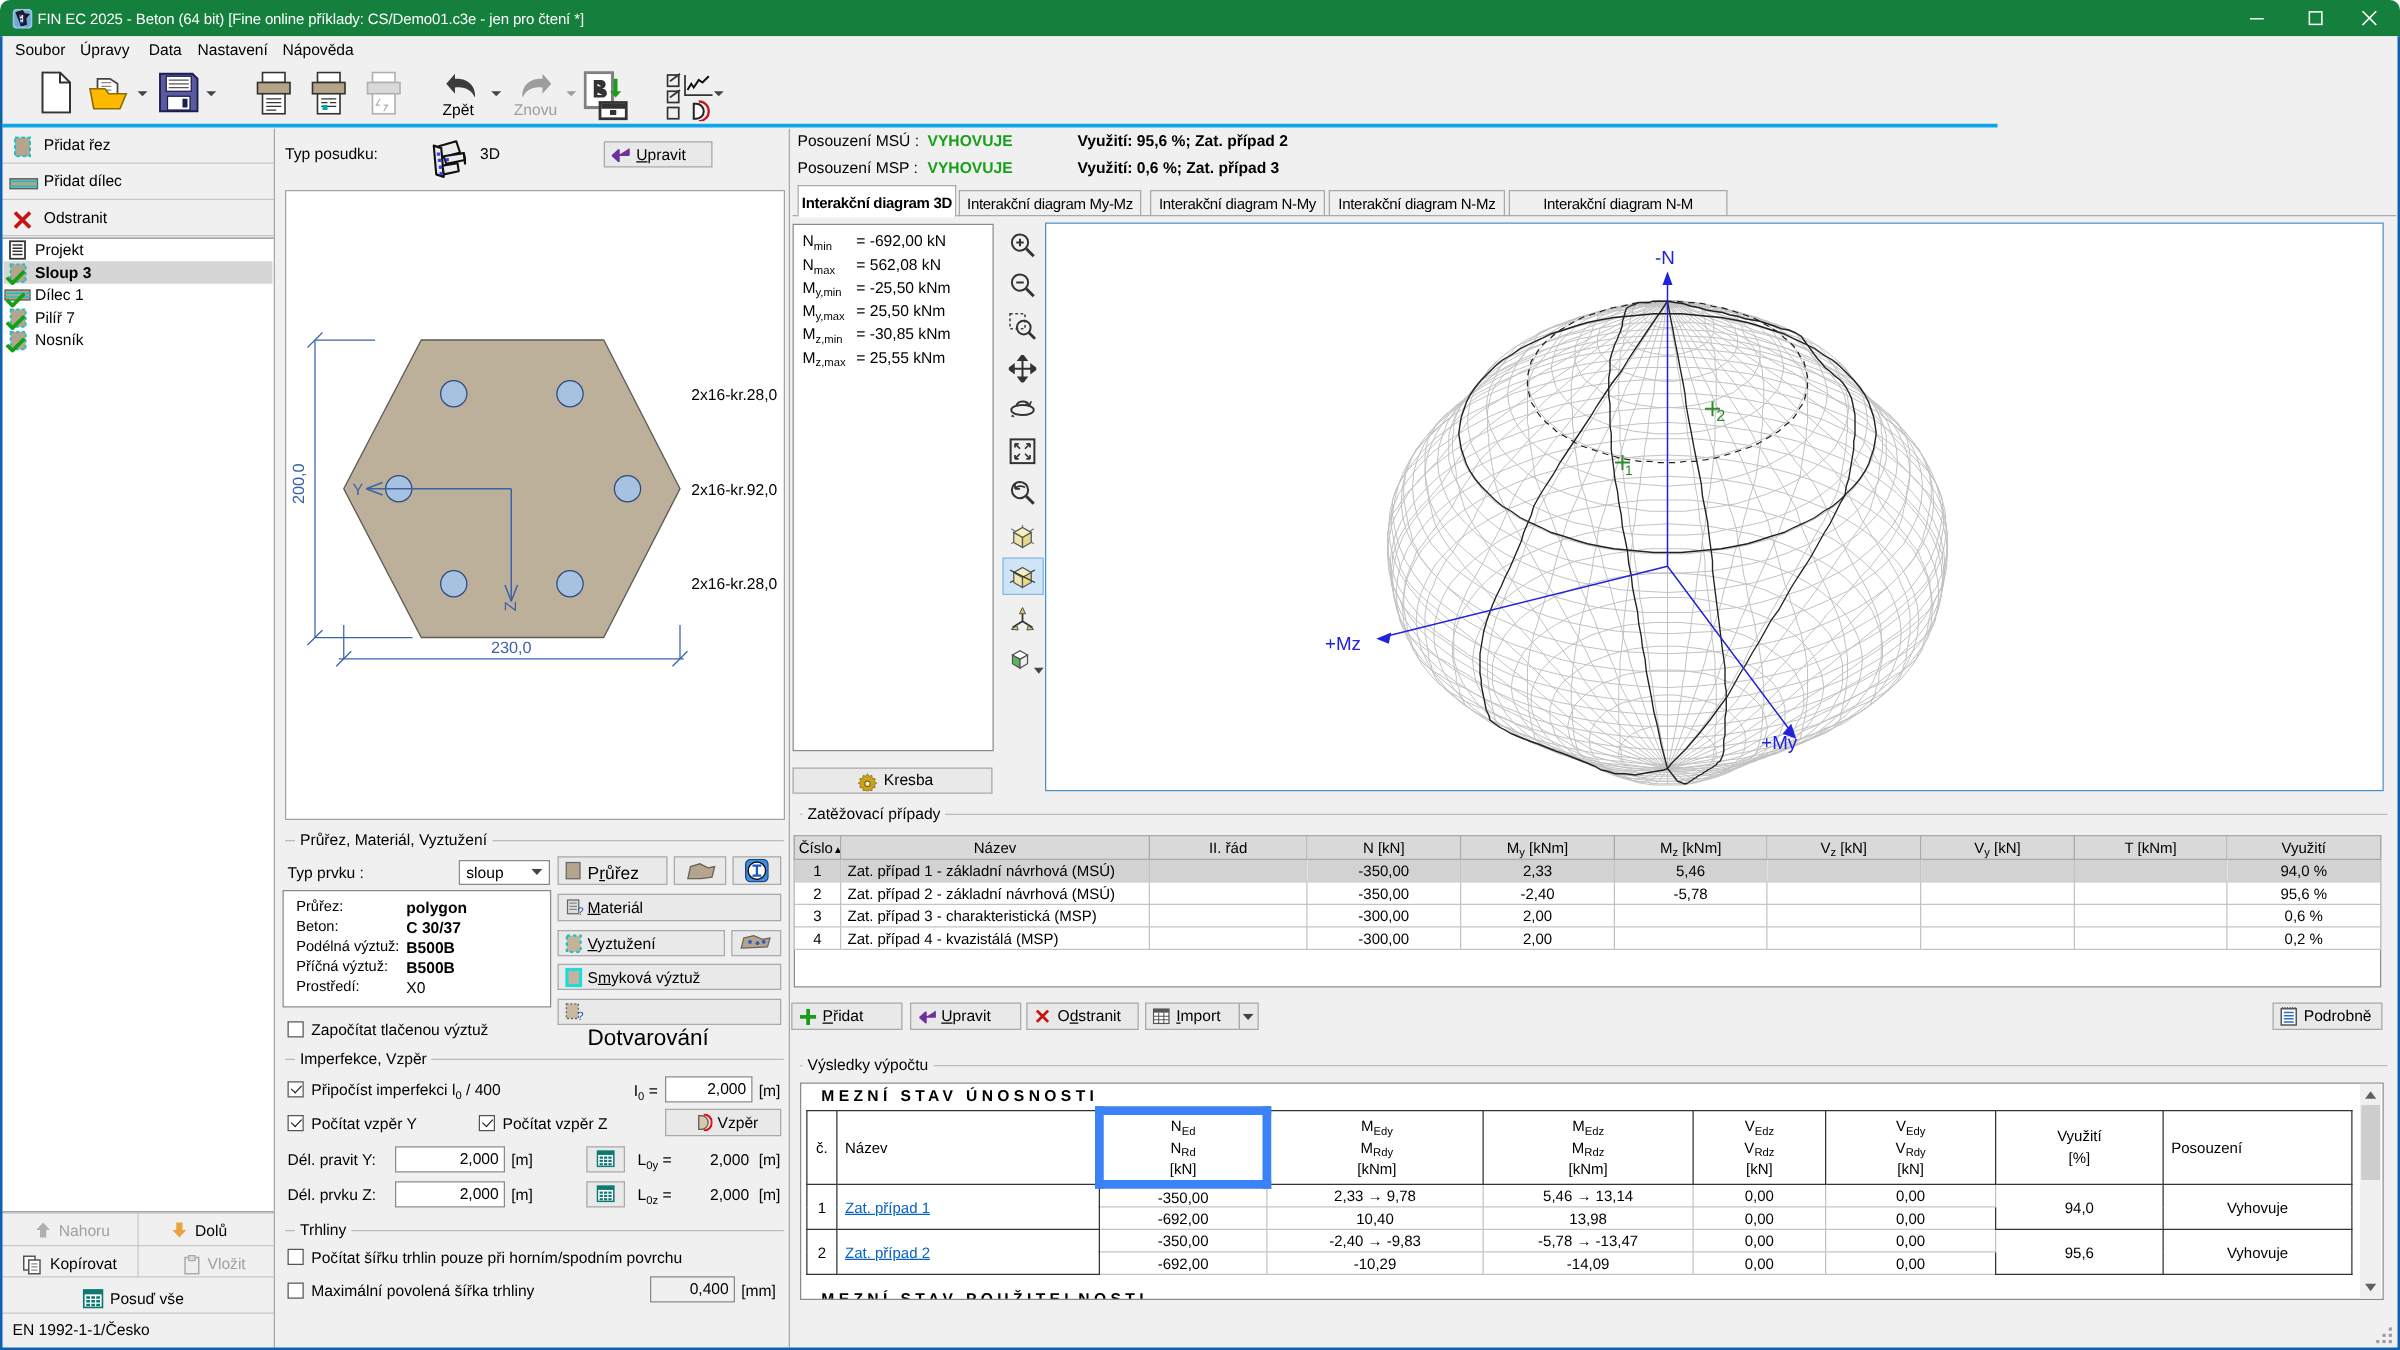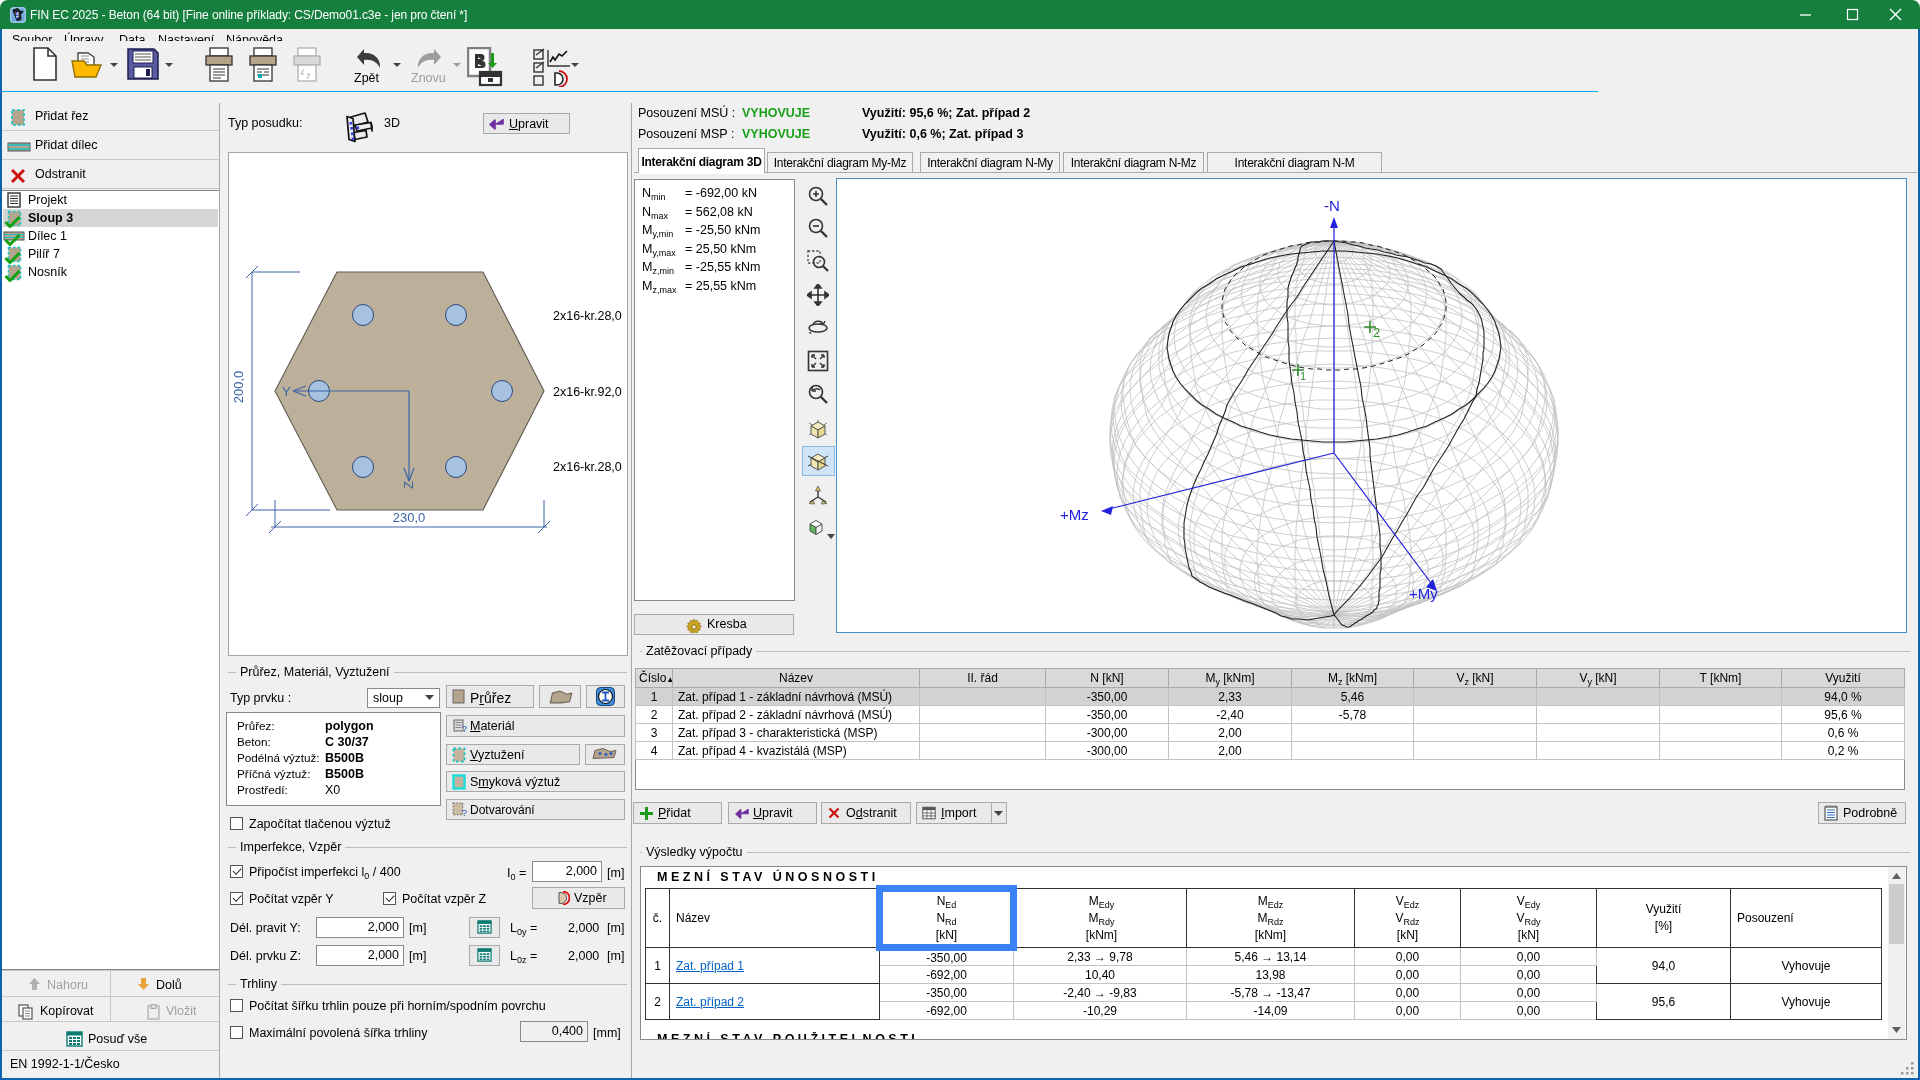--- a/index.html
+++ b/index.html
@@ -2,21 +2,21 @@
 <html><head><meta charset="utf-8"><title>FIN EC</title><style>
 *{margin:0;padding:0;box-sizing:border-box;}
 html,body{width:1920px;height:1080px;overflow:hidden;}
 body{font-family:"Liberation Sans",sans-serif;font-size:12px;color:#000;background:#f0f0f0;}
 .abs{position:absolute;}
 #win{position:relative;width:1920px;height:1080px;background:#f0f0f0;}
 .titlebar{position:absolute;left:0;top:0;width:1920px;height:29px;background:#15803d;color:#fff;}
 .titletext{position:absolute;left:30px;top:8px;font-size:12px;color:#fff;white-space:nowrap;letter-spacing:-0.1px;}
 .menubar{position:absolute;left:2px;top:29px;width:1916px;height:22px;background:#f0f0f0;}
 .menuitem{position:absolute;top:4px;font-size:12.5px;}
-.toolbar{position:absolute;left:2px;top:41px;width:1596px;height:51px;background:#f0f0f0;border-bottom:1px solid #0ea5e9;}
+.toolbar{position:absolute;left:2px;top:51px;width:1596px;height:51px;background:#f0f0f0;border-bottom:3px solid #0ea5e9;}
 .winborder{position:absolute;background:#0e63b0;}
 .btn{position:absolute;background:#e9e9e9;border:1px solid #a9a9a9;font-size:12.5px;text-align:center;}
 .gline{position:absolute;border-top:1px solid #bcbcbc;height:0;}
 .glabel{position:absolute;background:#f0f0f0;font-size:12.5px;padding:0 4px;top:-8px;}
 .cb{position:absolute;width:13px;height:13px;background:#fff;border:1px solid #555;}
 .cb.on::after{content:"";position:absolute;left:2px;top:1.5px;width:6.5px;height:3.5px;border-left:1.8px solid #222;border-bottom:1.8px solid #222;transform:rotate(-47deg);}
 .lbl{position:absolute;font-size:12.5px;white-space:nowrap;}
 .inp{position:absolute;background:#fff;border:1px solid #8a8a8a;font-size:12.5px;text-align:right;padding:2px 4px 0 0;}
 sub{font-size:9px;vertical-align:-3px;line-height:0;}
 .tabsrow .tab{position:absolute;top:152px;height:21px;background:#f0f0f0;border:1px solid #a9a9a9;border-bottom:none;font-size:12px;letter-spacing:-0.25px;text-align:center;padding-top:3px;white-space:nowrap;overflow:hidden;}
@@ -341,21 +341,21 @@
       <circle cx="8" cy="6" r="1.5" fill="#2a58c4"></circle>
       <circle cx="14" cy="7" r="1.5" fill="#2a58c4"></circle>
       <circle cx="19" cy="6" r="1.5" fill="#2a58c4"></circle>
     </svg>
 <div class="btn" style="left:446px;top:771px;width:179px;height:21px"></div>
     <svg class="abs" style="left:452px;top:774px" width="14" height="16">
       <rect x="1.5" y="1.5" width="11" height="13" fill="#c3b39c" stroke="#19dcdc" stroke-width="2.4"></rect>
     </svg>
     <div class="lbl" style="left:470px;top:775px;font-size:12.5px">S<u>m</u>yková výztuž</div>
 <div class="btn" style="left:446px;top:799px;width:179px;height:21px"></div>
-    <div class="lbl" style="left:470px;top:803px;font-size:12px">Dotvarování</div>
+    <div class="lbl" style="left:470px;top:820px;font-size:18px">Dotvarování</div>
 <svg class="abs" style="left:452px;top:802px" width="15" height="16" viewBox="0 0 14 15">
       <rect x="1" y="1" width="9" height="11" fill="#c9b9a0" stroke="#666" stroke-dasharray="1.5,1.5"></rect>
       <text x="9" y="13" font-size="9" fill="#1a56c4">?</text>
     </svg>
 <div class="cb" style="left:230px;top:817px"></div>
 <div class="lbl" style="left:249px;top:817px">Započítat tlačenou výztuž</div>
 <div class="gline" style="left:228px;top:847px;width:399px">
       <span class="glabel" style="left:8px">Imperfekce, Vzpěr</span>
     </div>
 <div class="cb on" style="left:230px;top:865px"></div>
@@ -445,21 +445,21 @@
 <div class="abs" style="left:634px;top:179px;width:161px;height:422px;background:#fff;border:1px solid #8a8a8a"></div>
 <div class="lbl" style="left:642px;top:186px">N<sub>min</sub></div>
 <div class="lbl" style="left:685px;top:186px">= -692,00 kN</div>
 <div class="lbl" style="left:642px;top:204.5px">N<sub>max</sub></div>
 <div class="lbl" style="left:685px;top:204.5px">= 562,08 kN</div>
 <div class="lbl" style="left:642px;top:223.0px">M<sub>y,min</sub></div>
 <div class="lbl" style="left:685px;top:223.0px">= -25,50 kNm</div>
 <div class="lbl" style="left:642px;top:241.5px">M<sub>y,max</sub></div>
 <div class="lbl" style="left:685px;top:241.5px">= 25,50 kNm</div>
 <div class="lbl" style="left:642px;top:260.0px">M<sub>z,min</sub></div>
-<div class="lbl" style="left:685px;top:260.0px">= -25,55 kNm</div>
+<div class="lbl" style="left:685px;top:260.0px">= -30,85 kNm</div>
 <div class="lbl" style="left:642px;top:278.5px">M<sub>z,max</sub></div>
 <div class="lbl" style="left:685px;top:278.5px">= 25,55 kNm</div>
 <div class="btn" style="left:634px;top:614px;width:160px;height:21px"></div>
 <svg class="abs" style="left:686px;top:617px" width="16" height="16" viewBox="0 0 16 16">
       <path d="M8 2 l1.2 2 2.3-.7 .3 2.4 2.4.3-.7 2.3 2 1.2-2 1.2 .7 2.3-2.4.3-.3 2.4-2.3-.7-1.2 2-1.2-2-2.3.7-.3-2.4-2.4-.3 .7-2.3-2-1.2 2-1.2-.7-2.3 2.4-.3 .3-2.4 2.3 .7z" fill="#c8a220" stroke="#8a6d00" stroke-width=".6"></path>
       <circle cx="8" cy="10" r="2.2" fill="#f0f0f0" stroke="#8a6d00"></circle>
     </svg>
 <div class="lbl" style="left:707px;top:617px">Kresba</div>
 <div class="abs" style="left:807px;top:185px"><svg viewBox="0 0 22 22" width="22" height="22">
         <g fill="none" stroke="#333" stroke-width="1.6">

